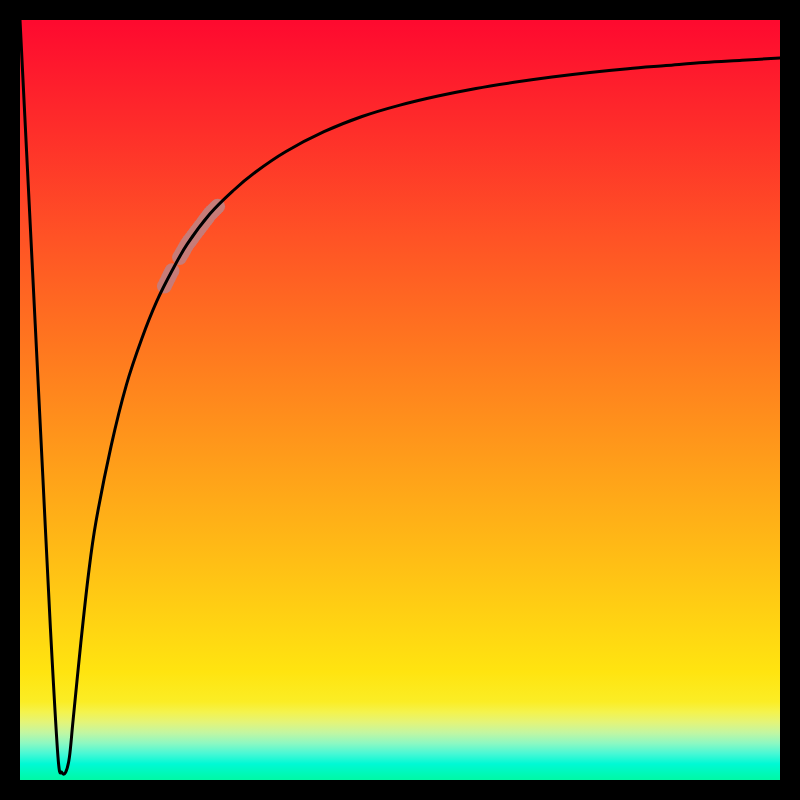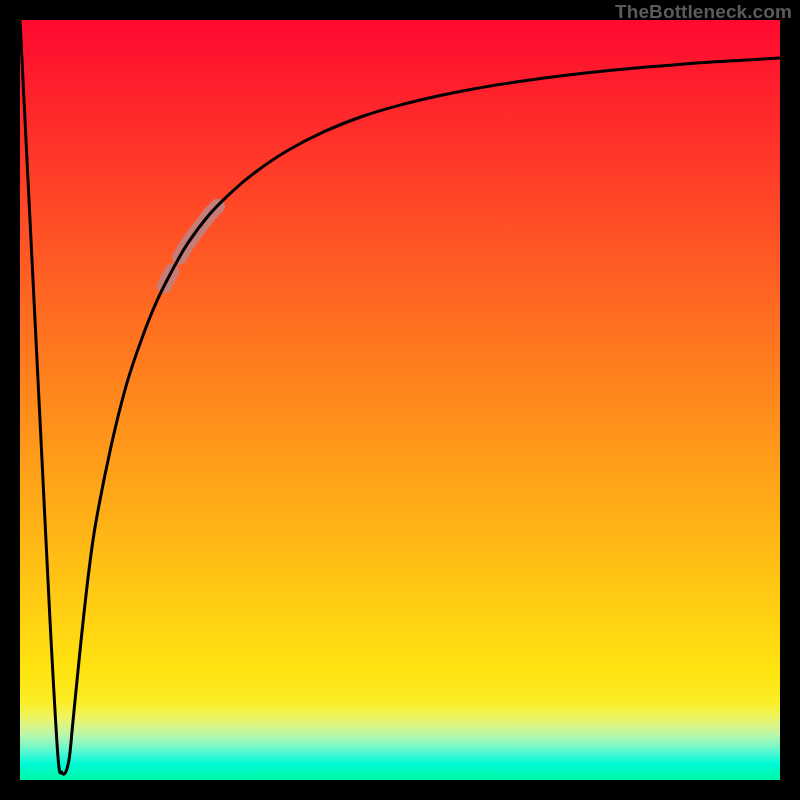--- a/index.html
+++ b/index.html
@@ -51,21 +51,20 @@
 </head>
 <body>
 
 <div class="stage">
 
   <div class="frame" style="left:0;top:0;width:800px;height:20px;"></div>
   <div class="frame" style="left:0;top:780px;width:800px;height:20px;"></div>
   <div class="frame" style="left:0;top:0;width:20px;height:800px;"></div>
   <div class="frame" style="left:780px;top:0;width:20px;height:800px;"></div>
 
-  <div class="watermark">TheBottleneck.com</div>
 
   <div class="plot">
     <svg id="chart-svg" viewBox="0 0 760 760" preserveAspectRatio="none">
       <defs>
         <linearGradient id="bg-grad" x1="0" y1="0" x2="0" y2="1">
             <stop offset="0.303%" stop-color="#fe0a2f"></stop>
             <stop offset="14.545%" stop-color="#fe2e2a"></stop>
             <stop offset="28.788%" stop-color="#ff5325"></stop>
             <stop offset="43.030%" stop-color="#ff771f"></stop>
             <stop offset="57.273%" stop-color="#ff9b1a"></stop>

